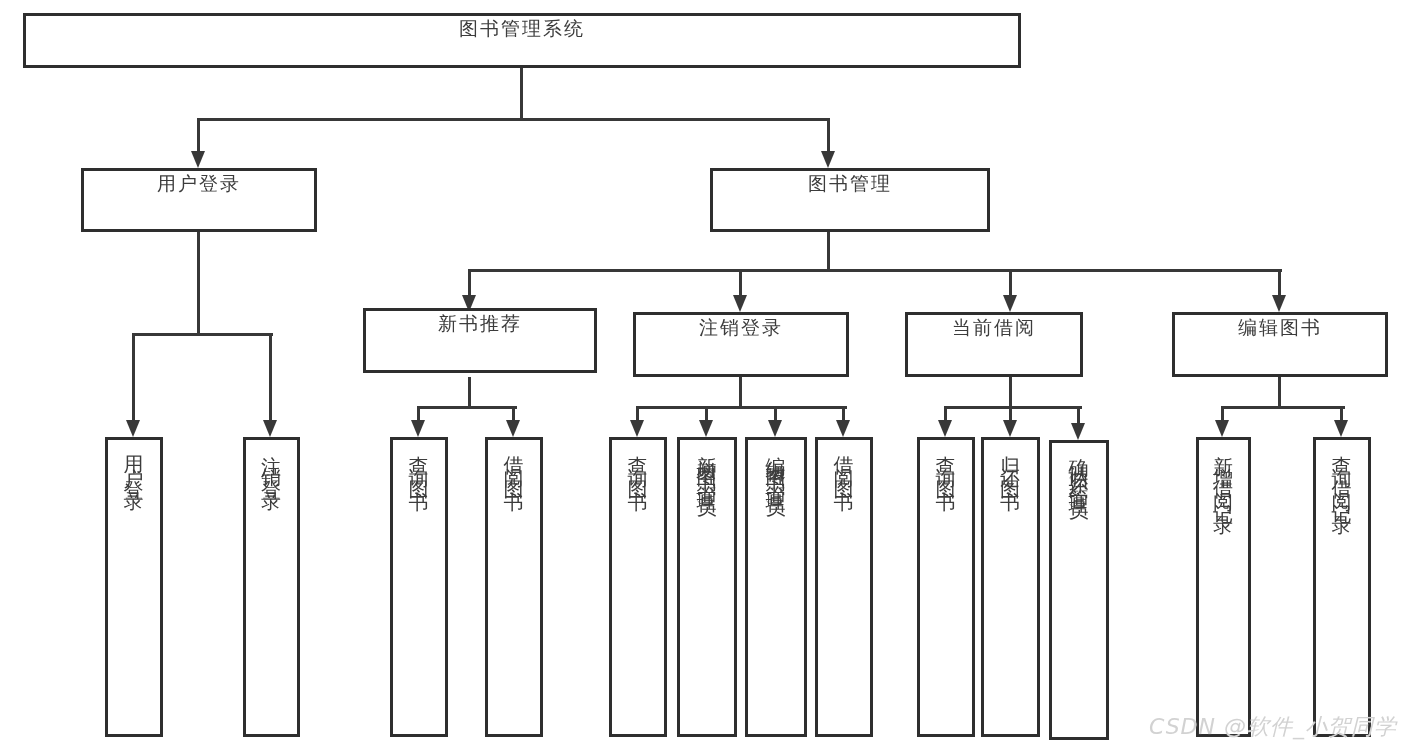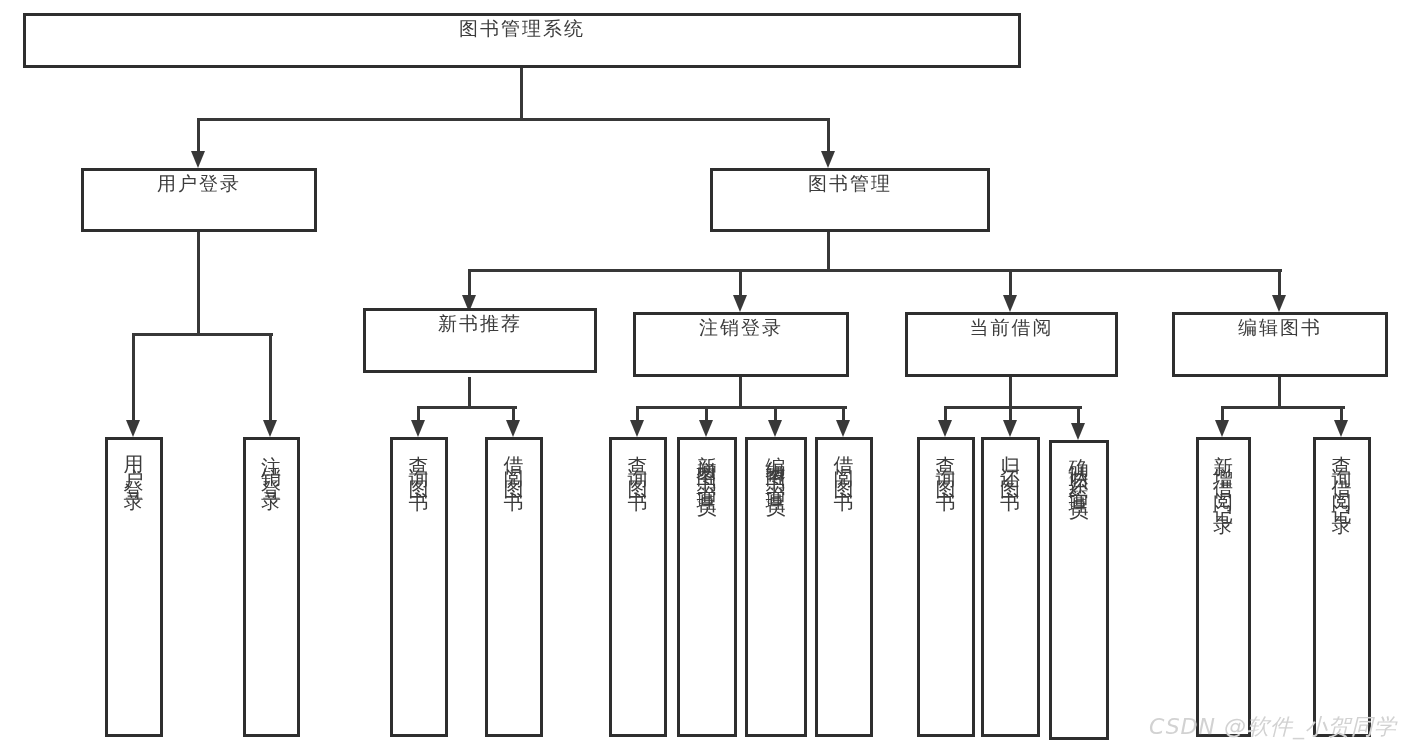--- a/index.html
+++ b/index.html
@@ -92,21 +92,21 @@
   <div class="arr" style="left:1003px; top:295px;"></div>
   <div class="vl" style="left:1278px; top:269px; height:28px;"></div>
   <div class="arr" style="left:1272px; top:295px;"></div>
 
   <div class="box" style="left:363px; top:308px; width:234px; height:65px;">
     <span>新书推荐</span>
   </div>
   <div class="box" style="left:633px; top:312px; width:216px; height:65px;">
     <span>注销登录</span>
   </div>
-  <div class="box" style="left:905px; top:312px; width:213px; height:65px;">
+  <div class="box" style="left:905px; top:312px; width:178px; height:65px;">
     <span>当前借阅</span>
   </div>
   <div class="box" style="left:1172px; top:312px; width:216px; height:65px;">
     <span>编辑图书</span>
   </div>
 
   <div class="vl" style="left:468px; top:377px; height:32px;"></div>
   <div class="hl" style="left:417px; top:406px; width:100px;"></div>
   <div class="vl" style="left:417px; top:406px; height:17px;"></div>
   <div class="arr" style="left:411px; top:420px;"></div>

